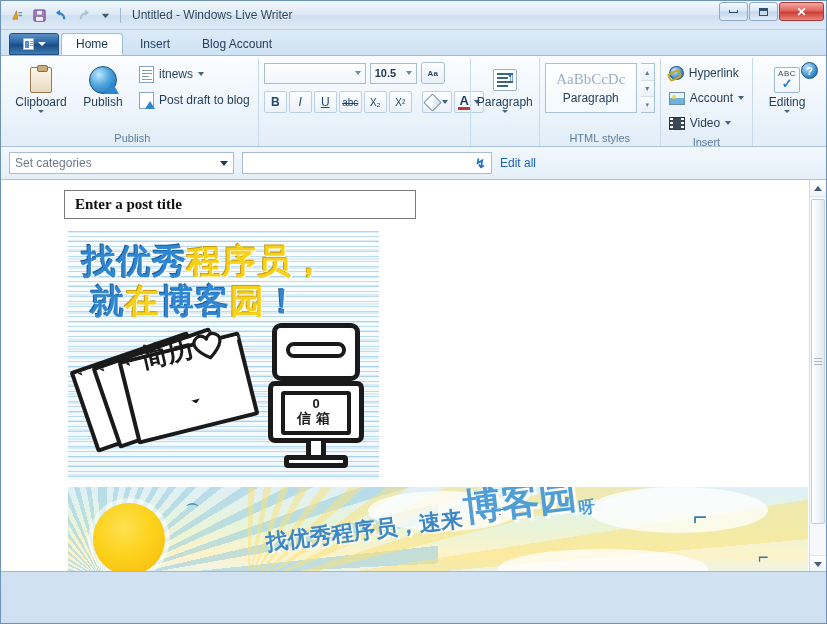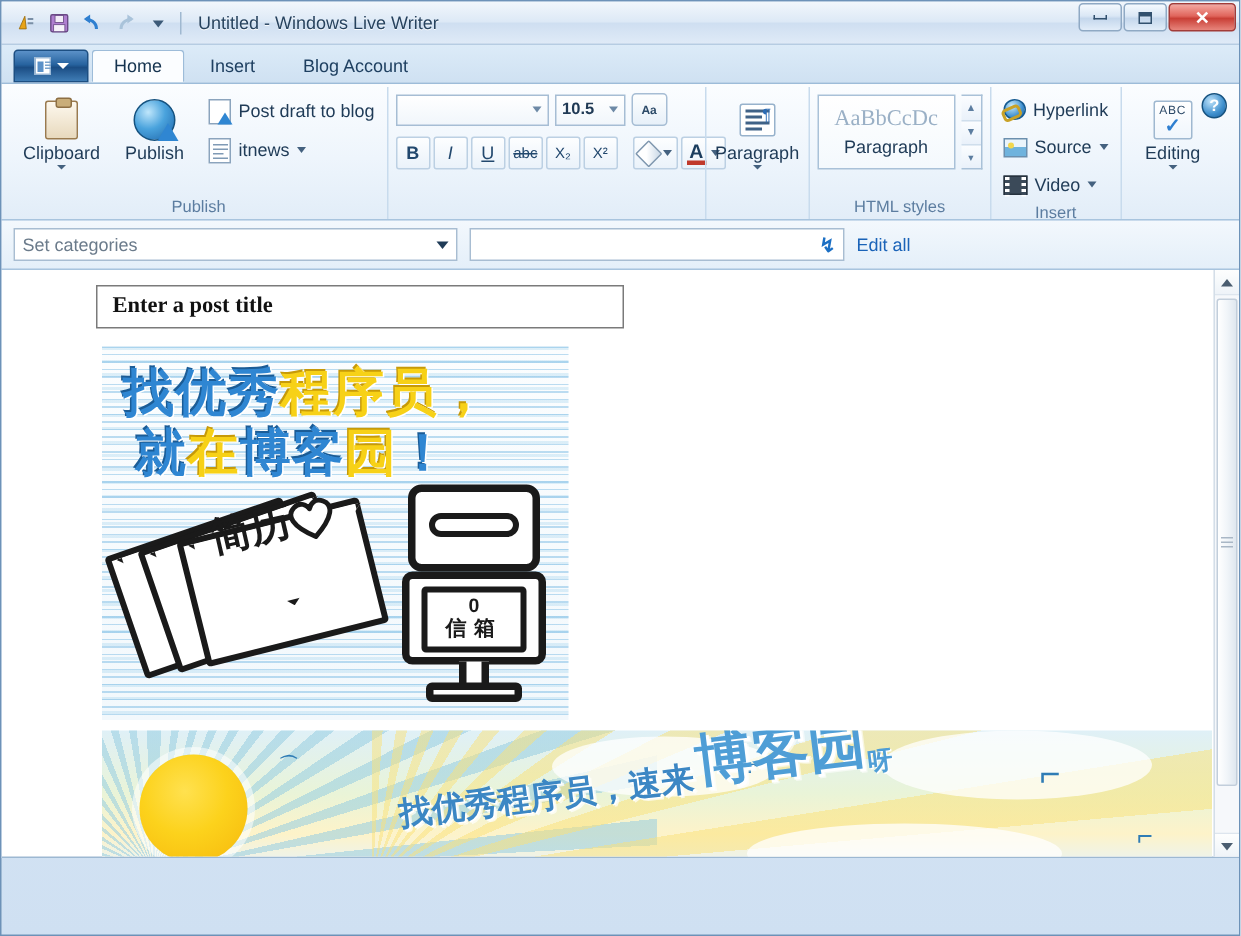--- a/index.html
+++ b/index.html
@@ -314,21 +314,21 @@
     display: flex; align-items: center;
     padding: 0 8px; gap: 8px;
   }
   .pinput {
     height: 22px; border: 1px solid #a8bdd2;
     background: #ffffff;
     display: flex; align-items: center;
     padding: 0 5px;
     font-size: 12px; color: #6b7b8b;
   }
-  .cat { width: 296px; }
+  .cat { width: 225px; }
   .cat .cvd3 { margin-left:auto; width:0;height:0;border-left:4px solid transparent;border-right:4px solid transparent;border-top:5px solid #1f3b57; }
   .tags { width: 250px; position: relative; }
   .refresh { margin-left: auto; font-size: 13px; color: #1b6fc4; font-weight: bold; }
   .datebox {
     height: 22px; border: 1px solid #a8bdd2; background: #ffffff;
     display: flex; align-items: center; gap: 5px;
     padding: 0 5px; width: 156px;
   }
   .chk-empty {
     width: 12px; height: 12px; border: 1px solid #7494b4; background: #ffffff;
@@ -645,32 +645,32 @@
           <span class="bcv"></span>
         </div>
         <div class="bigbtn">
           <span class="bi">
               <span class="globe"></span>
             </span>
           <span class="bl">Publish</span>
         </div>
         <div style="display:flex;flex-direction:column;gap:2px;padding-top:2px;">
           <div class="smallrow">
-            <span class="ic-docup"></span>
-            <span class="sl">Post draft to blog</span>
-          </div>
-          <div class="smallrow">
             <span class="ic-doc">
                 <i class="ln"></i>
                 <i class="ln"></i>
                 <i class="ln"></i>
                 <i class="ln"></i>
               </span>
             <span class="sl">itnews</span>
             <span class="cvd"></span>
+          </div>
+          <div class="smallrow">
+            <span class="ic-docup"></span>
+            <span class="sl">Post draft to blog</span>
           </div>
         </div>
       </div>
       <div class="glabel">Publish</div>
     </div>
 
     <div class="rgroup fontgrp">
       <div class="gbody" style="flex-direction:column;">
         <div class="frow1">
           <div class="combo fname">
@@ -756,21 +756,21 @@
 
     <div class="rgroup">
       <div class="gbody">
         <div style="display:flex;flex-direction:column;gap:1px;padding-top:1px;">
           <div class="smallrow">
             <span class="ic-link"></span>
             <span class="sl">Hyperlink</span>
           </div>
           <div class="smallrow">
             <span class="ic-pic"></span>
-            <span class="sl">Source</span>
+            <span class="sl">Account</span>
             <span class="cvd"></span>
           </div>
           <div class="smallrow">
             <span class="ic-vid"></span>
             <span class="sl">Video</span>
             <span class="cvd"></span>
           </div>
         </div>
       </div>
       <div class="glabel">Insert</div>

